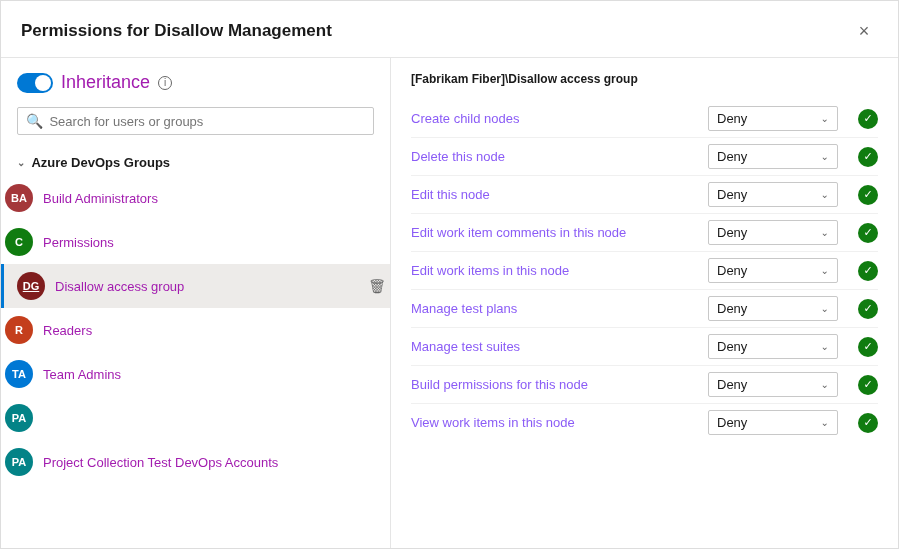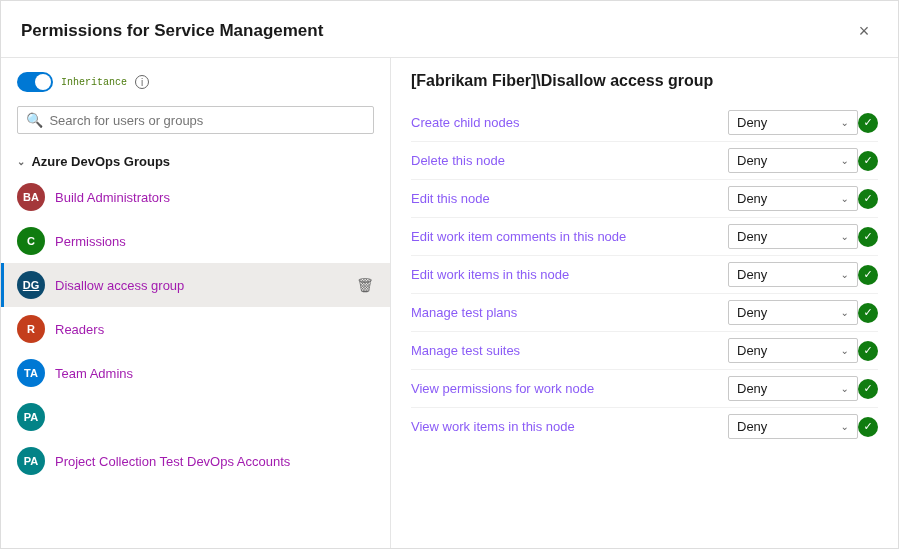--- a/index.html
+++ b/index.html
@@ -75,23 +75,22 @@
       width: 16px;
       height: 16px;
       background: #fff;
       border-radius: 50%;
       position: absolute;
       top: 2px;
       right: 2px;
       transition: right 0.2s;
     }
     .inheritance-label {
-      font-size: 10px;
-      color: #4d7c0f;
-      font-family: Liberation Mono, monospace;
+      font-size: 18px;
+      color: #a21caf;
     }
     .info-icon {
       width: 14px;
       height: 14px;
       border-radius: 50%;
       border: 1px solid #666;
       display: flex;
       align-items: center;
       justify-content: center;
       font-size: 10px;
@@ -136,21 +135,21 @@
       font-size: 10px;
       color: #666;
     }
     .group-list {
       list-style: none;
     }
     .group-item {
       display: flex;
       align-items: center;
       gap: 10px;
-      padding: 8px 16px;
+      padding: 8px 4px;
       cursor: pointer;
       position: relative;
     }
     .group-item.selected {
       background: #edebe9;
       border-left: 3px solid #0078d4;
       padding-left: 13px;
     }
     .avatar {
       width: 28px;
@@ -175,21 +174,21 @@
       color: #666;
     }
     .group-item.selected .trash-icon { opacity: 1; }
     
     .right-panel {
       flex: 1;
       padding: 14px 20px 14px 20px;
       overflow-y: auto;
     }
     .rights-group-title {
-      font-size: 16px;
+      font-size: 12px;
       font-weight: 600;
       color: #1a1a1a;
       margin-bottom: 14px;
     }
     .permissions-table {
       width: 100%;
     }
     .perm-row {
       display: flex;
       align-items: center;
@@ -205,21 +204,21 @@
     .perm-dropdown {
       width: 130px;
       display: flex;
       align-items: center;
       border: 1px solid #c8c8c8;
       border-radius: 2px;
       padding: 4px 8px;
       background: #fff;
       cursor: pointer;
       justify-content: space-between;
-      margin-right: 0;
+      margin-right: 20px;
     }
     .perm-dropdown-text {
       font-size: 13px;
       color: #1a1a1a;
     }
     .perm-dropdown-chevron {
       font-size: 10px;
       color: #666;
     }
     .perm-status-icon {
@@ -233,21 +232,21 @@
       color: #fff;
       font-size: 11px;
       flex-shrink: 0;
     }
   </style>
 </head>
 <body>
 
 <div class="dialog">
   <div class="dialog-header">
-    <span class="dialog-title">Permissions for Service Management</span>
+    <span class="dialog-title">Permissions for Disallow Management</span>
     <button class="close-btn">×</button>
   </div>
   <div class="dialog-body">
 
     <div class="left-panel">
       <div class="inheritance-row">
         <div class="toggle">
           <div class="toggle-knob"></div>
         </div>
         <span class="inheritance-label">Inheritance</span>
@@ -265,21 +264,21 @@
         <ul class="group-list" id="group-list">
             <li class="group-item">
               <div class="avatar" style="background: rgb(164, 55, 58);">BA</div>
               <span class="group-name">Build Administrators</span>
             </li>
             <li class="group-item">
               <div class="avatar" style="background: rgb(16, 124, 16);">C</div>
               <span class="group-name">Permissions</span>
             </li>
             <li class="group-item selected">
-              <div class="avatar" style="background: #0c4a6e; text-decoration: underline;">DG</div>
+              <div class="avatar" style="background: #7f1d1d; text-decoration: underline;">DG</div>
               <span class="group-name">Disallow access group</span>
               <span class="trash-icon">🗑</span>
             </li>
             <li class="group-item">
               <div class="avatar" style="background: rgb(196, 62, 28);">R</div>
               <span class="group-name">Readers</span>
             </li>
             <li class="group-item">
               <div class="avatar" style="background: rgb(0, 120, 212);">TA</div>
               <span class="group-name">Team Admins</span>
@@ -348,21 +347,21 @@
           </div>
           <div class="perm-row">
             <span class="perm-name">Manage test suites</span>
             <div class="perm-dropdown">
               <span class="perm-dropdown-text">Deny</span>
               <span class="perm-dropdown-chevron">⌄</span>
             </div>
             <div class="perm-status-icon">✓</div>
           </div>
           <div class="perm-row">
-            <span class="perm-name">View permissions for work node</span>
+            <span class="perm-name">Build permissions for this node</span>
             <div class="perm-dropdown">
               <span class="perm-dropdown-text">Deny</span>
               <span class="perm-dropdown-chevron">⌄</span>
             </div>
             <div class="perm-status-icon">✓</div>
           </div>
           <div class="perm-row">
             <span class="perm-name">View work items in this node</span>
             <div class="perm-dropdown">
               <span class="perm-dropdown-text">Deny</span>

